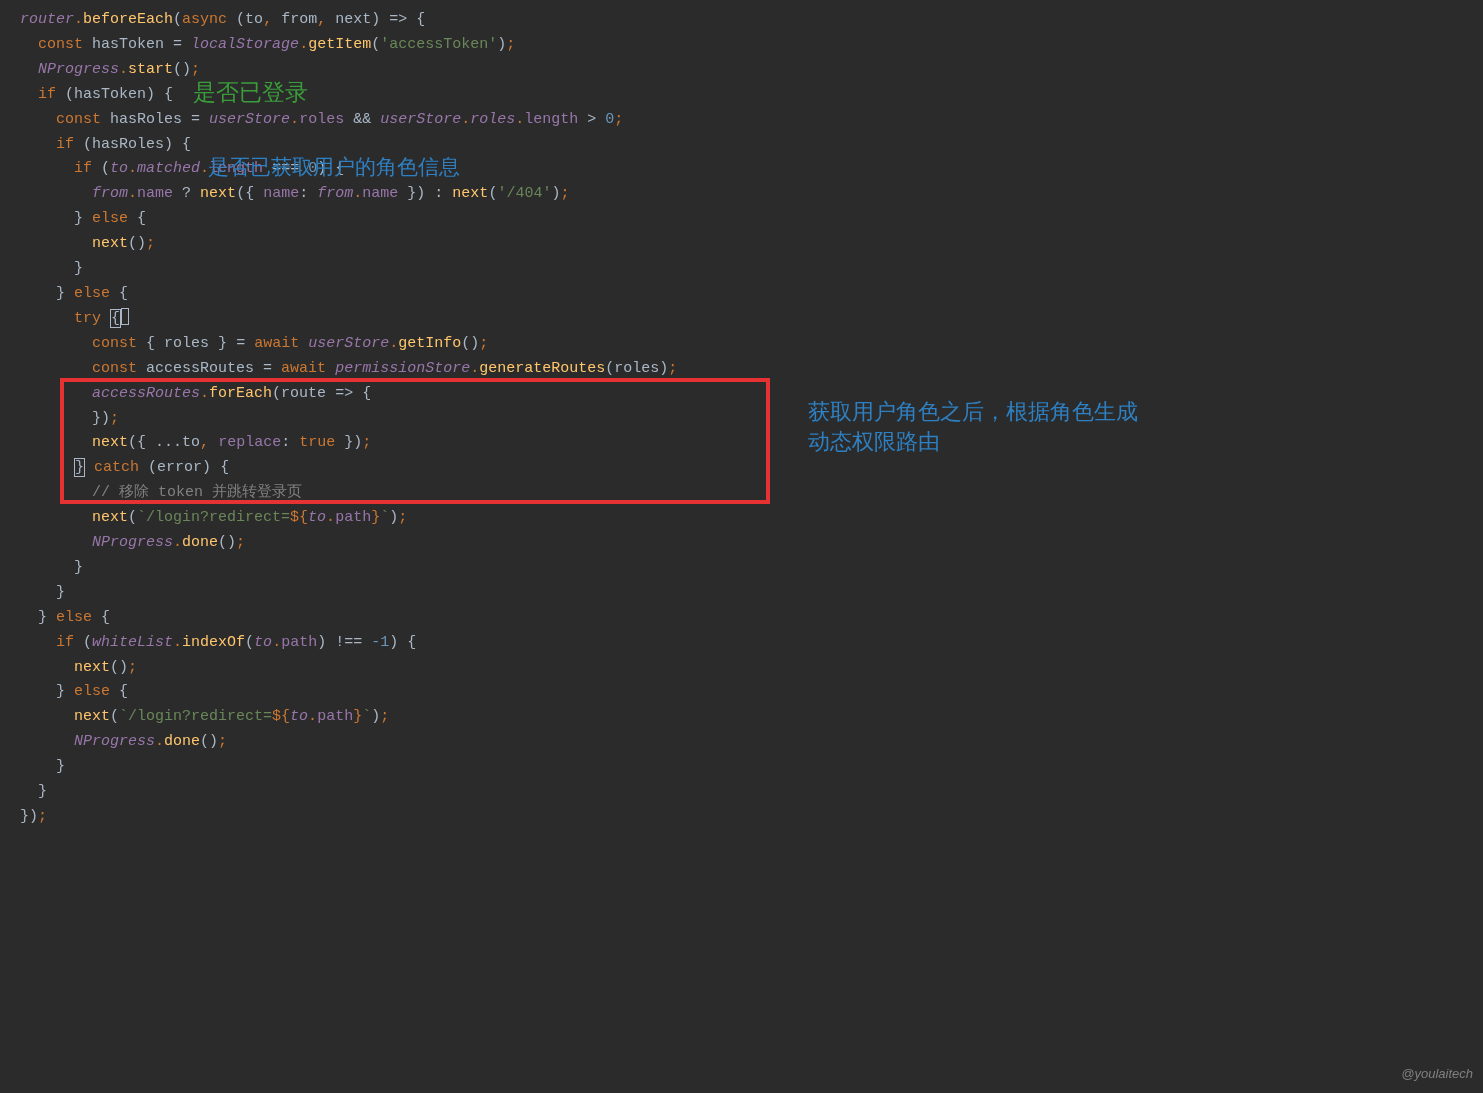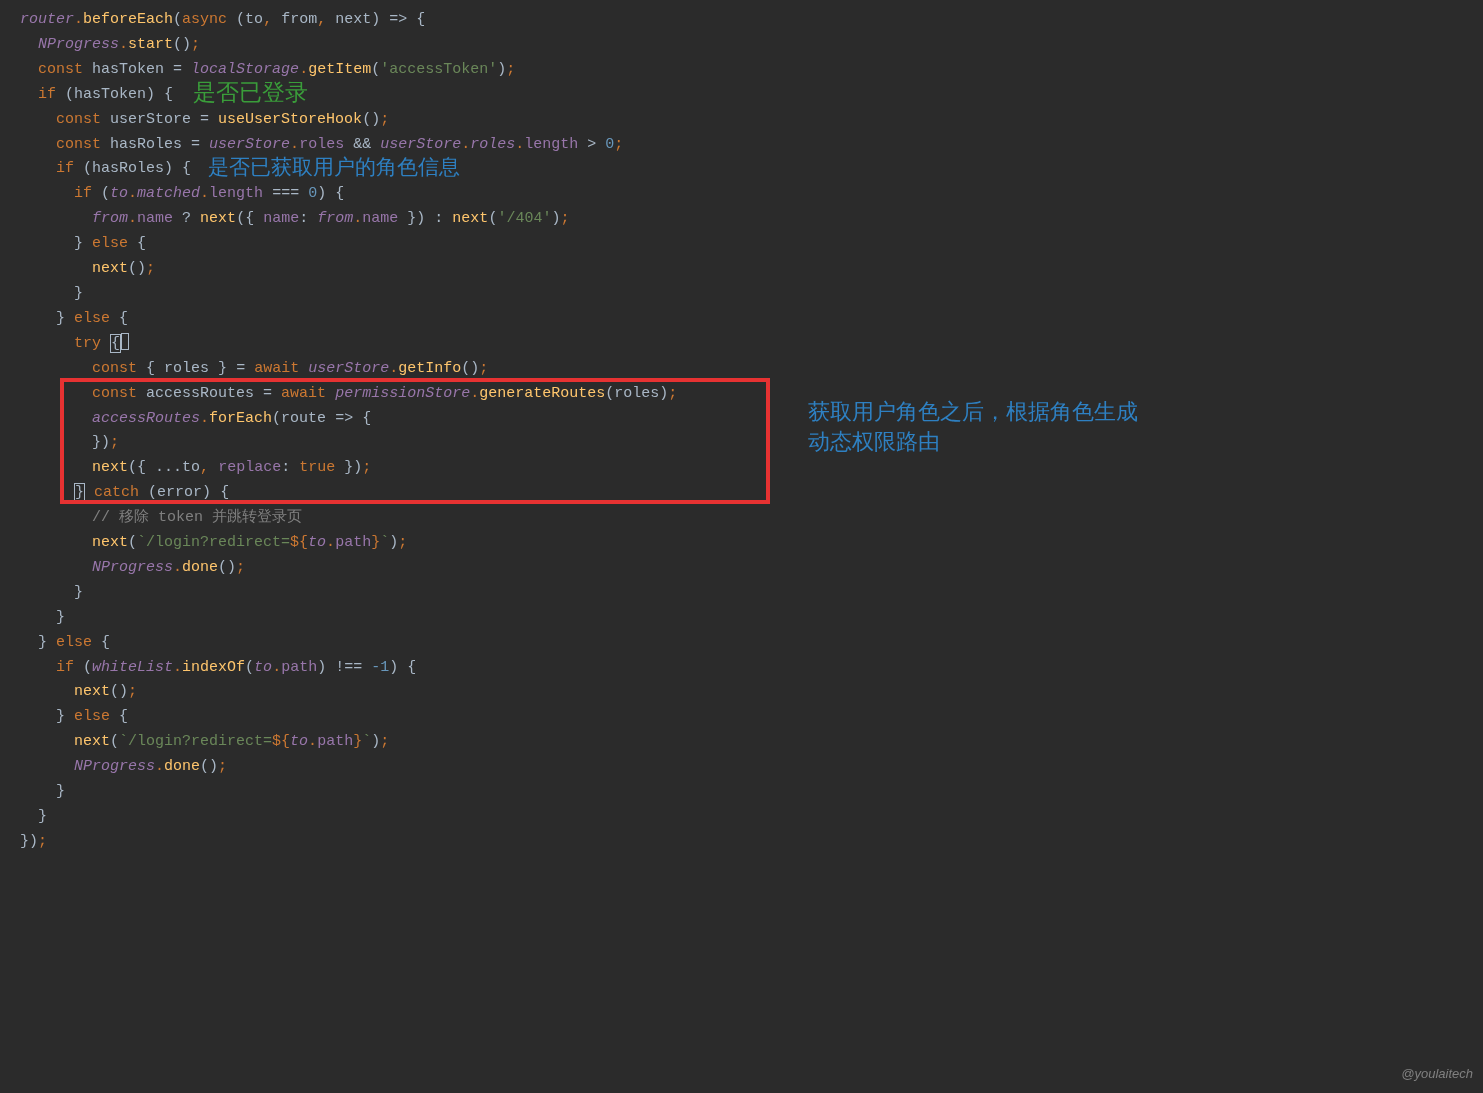--- a/index.html
+++ b/index.html
@@ -77,27 +77,26 @@
     .cursor-box { border: 1px solid #a9b7c6; display:inline-block; width:8px; height:17px; vertical-align: middle; margin-bottom:3px;}
     .bracket-match { border: 1px solid #a9b7c6; padding: 0px 0px; }
   </style>
 </head>
 <body>
 
 <div class="code-container">
 
 <div class="line"><span class="this-like">router</span><span class="punct">.</span><span class="func-name">beforeEach</span><span class="paren">(</span><span class="keyword">async</span> <span class="paren">(</span><span class="param">to</span><span class="punct">, </span><span class="param">from</span><span class="punct">, </span><span class="param">next</span><span class="paren">)</span> <span class="arrow">=&gt;</span> <span class="brace">{</span></div>
 
+<div class="line">  <span class="var-decl">const </span><span class="identifier">hasToken</span> <span class="operator">=</span> <span class="this-like">localStorage</span><span class="punct">.</span><span class="func-name">getItem</span><span class="paren">(</span><span class="string">'accessToken'</span><span class="paren">)</span><span class="punct">;</span></div>
+
 <div class="line">  <span class="this-like">NProgress</span><span class="punct">.</span><span class="func-name">start</span><span class="paren">()</span><span class="punct">;</span></div>
-
-<div class="line">  <span class="var-decl">const </span><span class="identifier">hasToken</span> <span class="operator">=</span> <span class="this-like">localStorage</span><span class="punct">.</span><span class="func-name">getItem</span><span class="paren">(</span><span class="string">'accessToken'</span><span class="paren">)</span><span class="punct">;</span></div>
 
 <div class="line">  <span class="keyword">if </span><span class="paren">(</span><span class="identifier">hasToken</span><span class="paren">)</span> <span class="brace">{</span></div>
 
-<div class="line">    <span class="var-decl">const </span><span class="identifier">userStore</span> <span class="operator">=</span> <span class="func-name">useUserStoreHook</span><span class="paren">()</span><span class="punct">;</span></div>
 
 <div class="line">    <span class="var-decl">const </span><span class="identifier">hasRoles</span> <span class="operator">=</span> <span class="this-like">userStore</span><span class="punct">.</span><span class="property">roles</span> <span class="operator">&amp;&amp;</span> <span class="this-like">userStore</span><span class="punct">.</span><span class="this-like">roles</span><span class="punct">.</span><span class="property">length</span> <span class="operator">&gt;</span> <span class="number">0</span><span class="punct">;</span></div>
 
 <div class="line">    <span class="keyword">if </span><span class="paren">(</span><span class="identifier">hasRoles</span><span class="paren">)</span> <span class="brace">{</span></div>
 
 
 <div class="line">      <span class="keyword">if </span><span class="paren">(</span><span class="this-like">to</span><span class="punct">.</span><span class="this-like">matched</span><span class="punct">.</span><span class="property">length</span> <span class="operator">===</span> <span class="number">0</span><span class="paren">)</span> <span class="brace">{</span></div>
 
 <div class="line">        <span class="this-like">from</span><span class="punct">.</span><span class="property">name</span> <span class="operator">?</span> <span class="func-name">next</span><span class="paren">(</span><span class="brace">{</span> <span class="property">name</span><span class="operator">:</span> <span class="this-like">from</span><span class="punct">.</span><span class="property">name</span> <span class="brace">}</span><span class="paren">)</span> <span class="operator">:</span> <span class="func-name">next</span><span class="paren">(</span><span class="string">'/404'</span><span class="paren">)</span><span class="punct">;</span></div>
 

